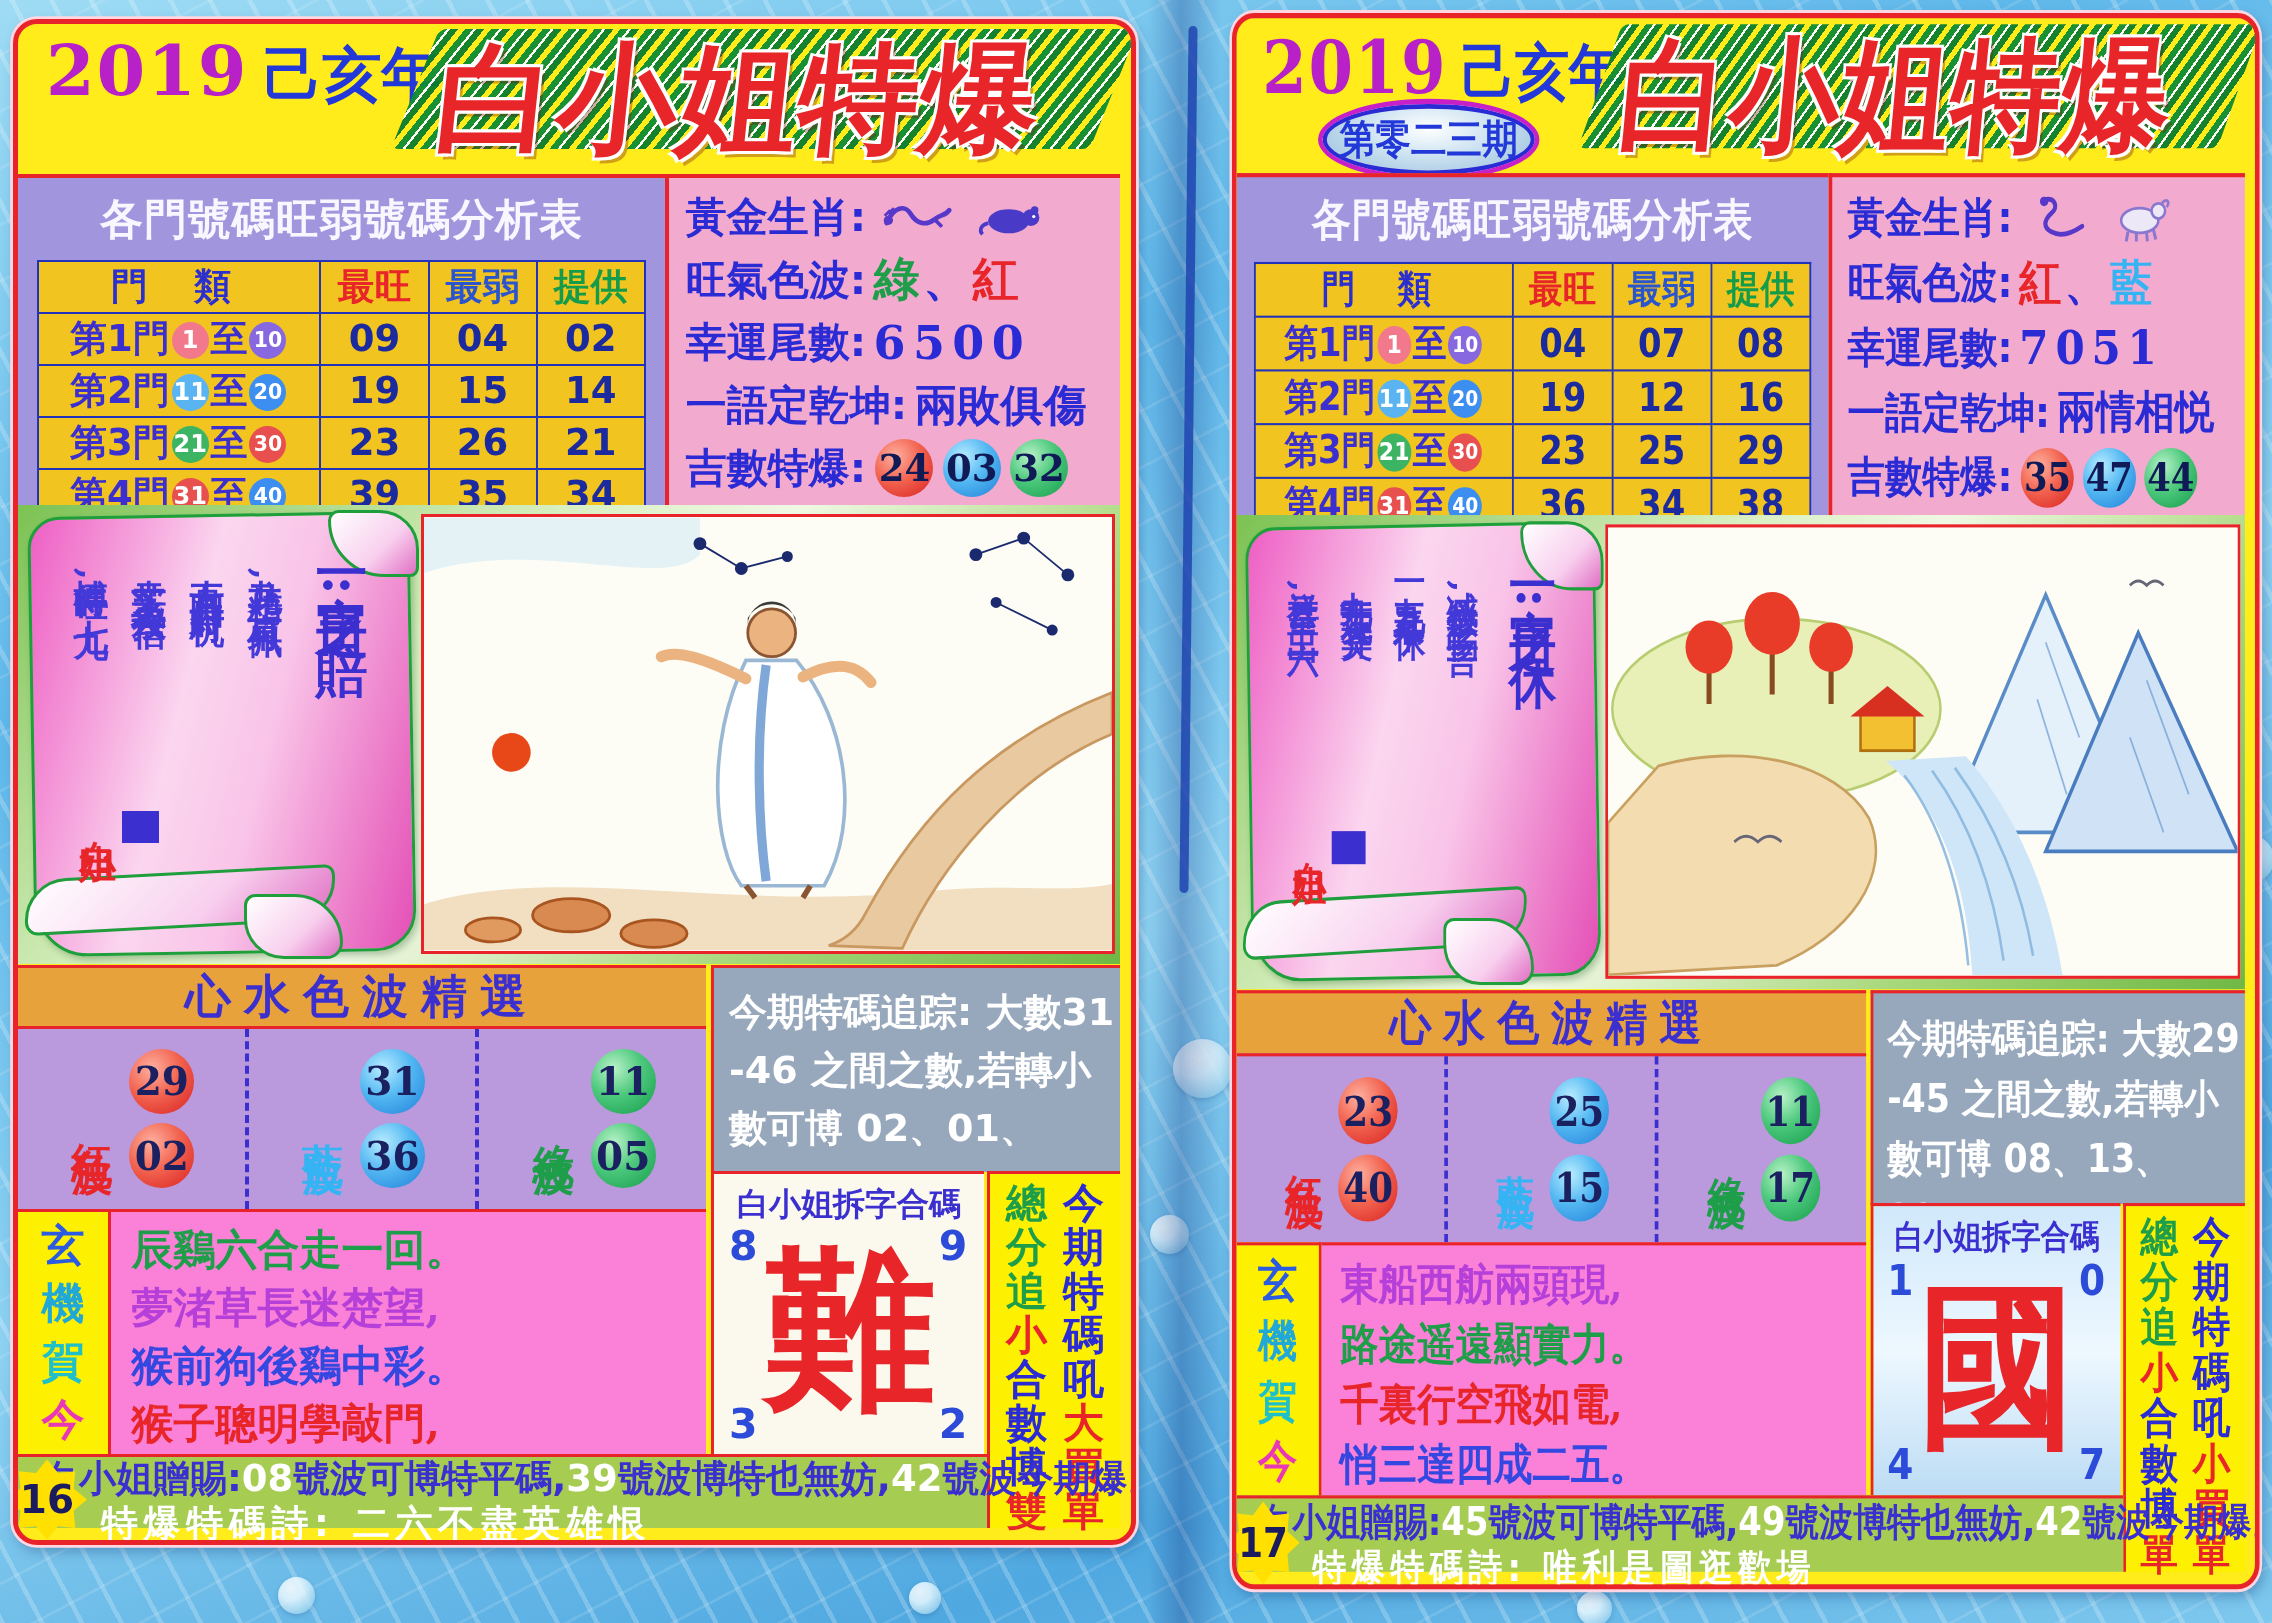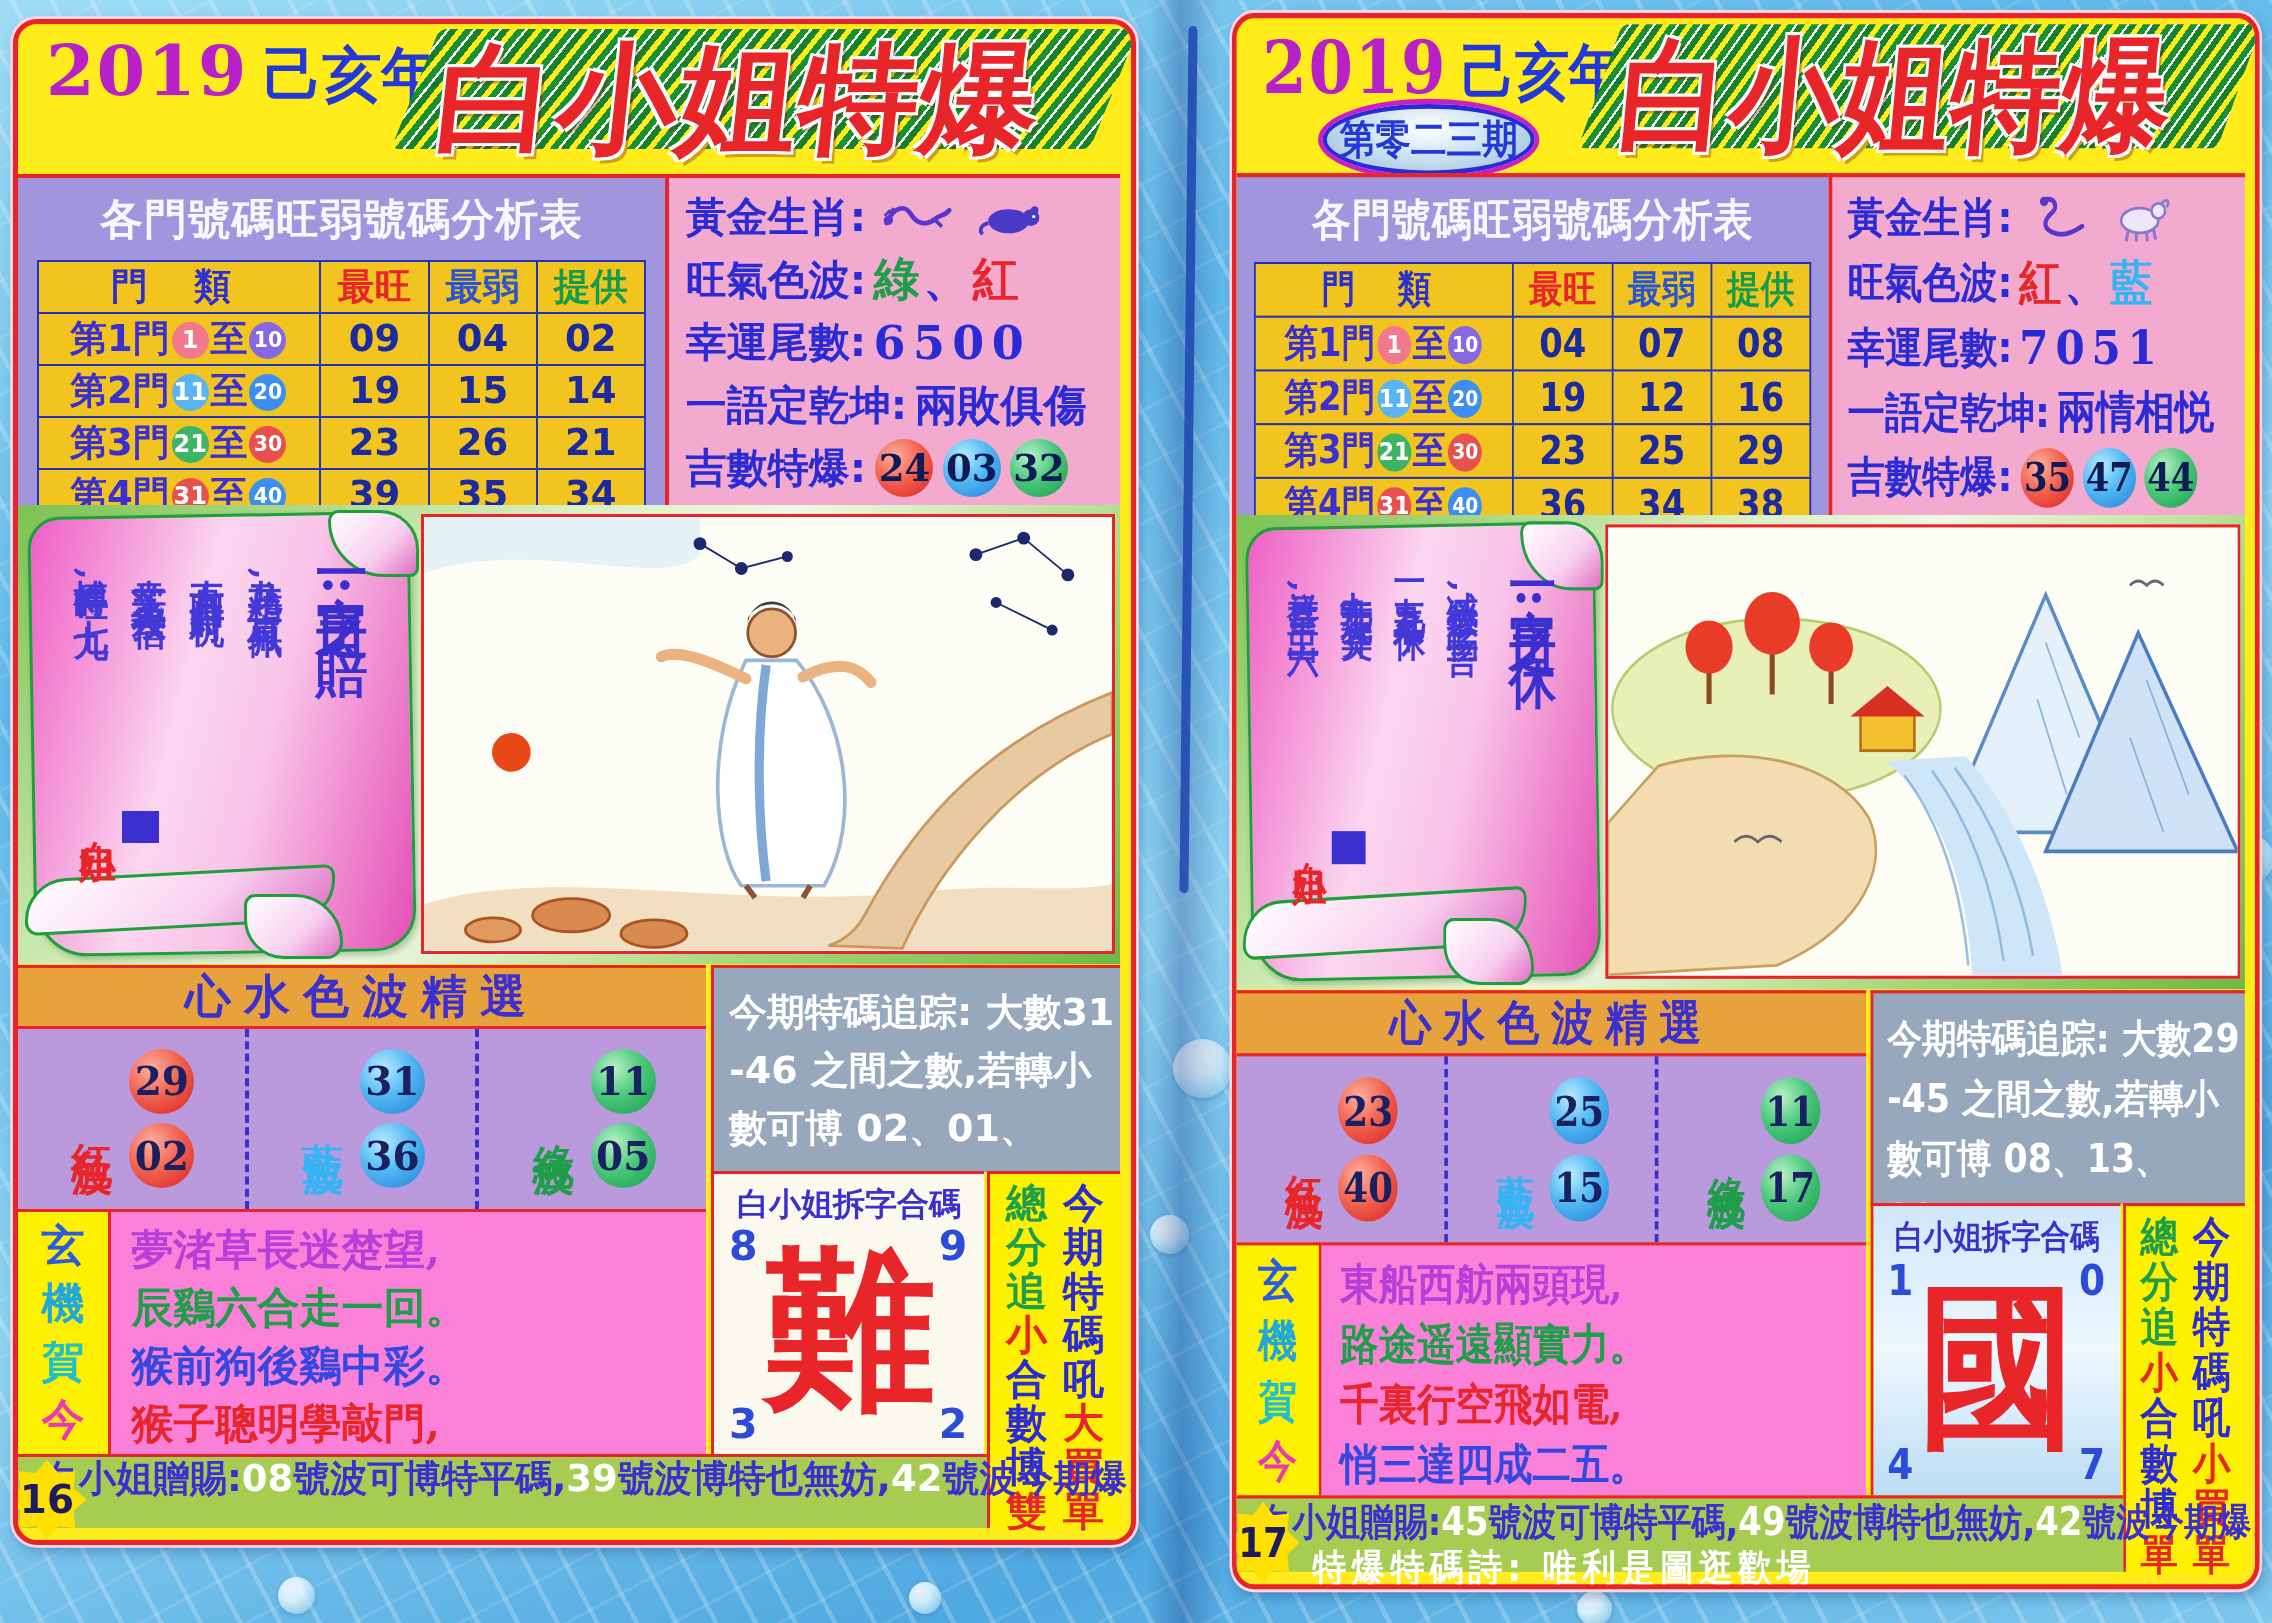--- a/index.html
+++ b/index.html
@@ -347,22 +347,22 @@
       </div>
 
   <div class="mystery">
         <span style="color: rgb(43, 91, 224);">玄</span>
         <span style="color: rgb(31, 168, 216);">機</span>
         <span style="color: rgb(31, 192, 200);">賀</span>
         <span style="color: rgb(232, 56, 184);">今</span>
         <span style="color: rgb(232, 48, 72);">期</span>
       </div>
   <div class="poemL">
+        <div style="color: rgb(31, 158, 74);">辰鷄六合走一回。</div>
         <div style="color: rgb(181, 63, 216);">夢渚草長迷楚望,</div>
-        <div style="color: rgb(31, 158, 74);">辰鷄六合走一回。</div>
         <div style="color: rgb(52, 71, 224);">猴前狗後鷄中彩。</div>
         <div style="color: rgb(232, 38, 42);">猴子聰明學敲門,</div>
       </div>
   <div class="split">
     <div class="split-title">白小姐拆字合碼</div>
     <span class="split-num sn-tl">8</span>
     <span class="split-num sn-tr">9</span>
     <div class="split-char">難</div>
     <span class="split-num sn-bl">3</span>
     <span class="split-num sn-br">2</span>
@@ -385,20 +385,24 @@
           <span style="color: rgb(43, 43, 213);">碼</span>
           <span style="color: rgb(43, 43, 213);">吼</span>
           <span style="color: rgb(232, 38, 42);">大</span>
           <span style="color: rgb(232, 38, 42);">買</span>
           <span style="color: rgb(232, 38, 42);">單</span>
         </div>
       </div>
 
   <div class="foot">
     <div class="gift"><span style="color: rgb(59, 47, 208);">白小姐贈賜:</span><span style="color: rgb(255, 255, 255);">08</span><span style="color: rgb(59, 47, 208);">號波可博特平碼,</span><span style="color: rgb(255, 255, 255);">39</span><span style="color: rgb(59, 47, 208);">號波博特也無妨,</span><span style="color: rgb(255, 255, 255);">42</span><span style="color: rgb(59, 47, 208);">號波今期爆。</span></div>
+    <div class="tip">
+      <span>特爆特碼詩:</span>
+      <span>二六不盡英雄恨</span>
+    </div>
   </div>
   <div class="badge">16</div>
  </div>
 </div>
 
 <div class="page" id="pageR">
  <div class="page-inner">
   <div class="hdr">
     <div class="year-row">
       <span class="year">2019</span><span class="year-label">己亥年</span>

